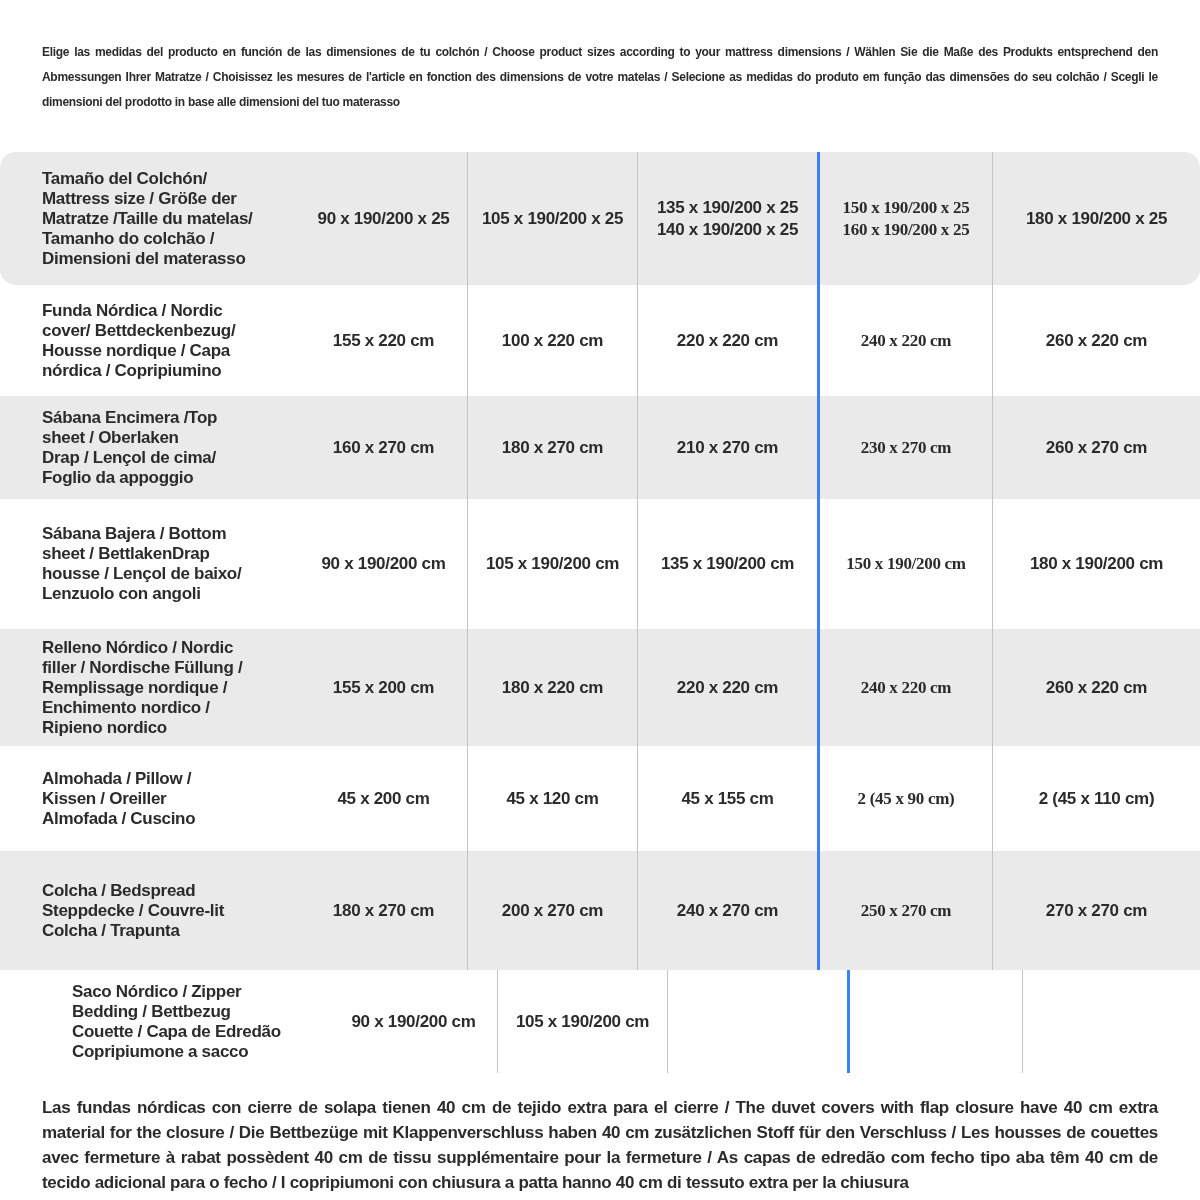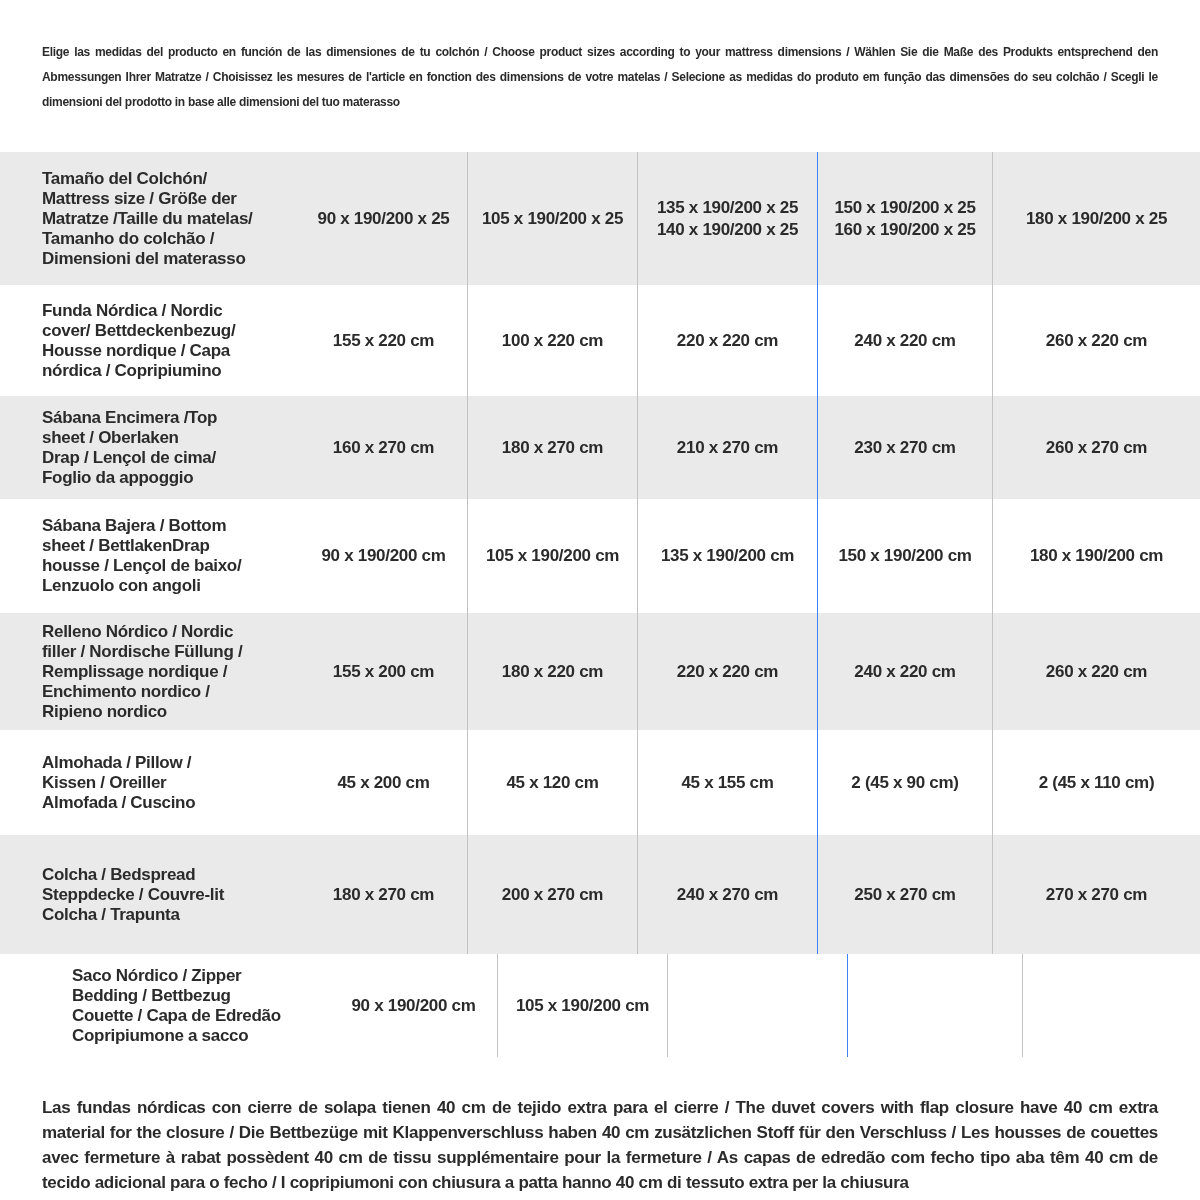--- a/index.html
+++ b/index.html
@@ -30,24 +30,24 @@
     position: absolute;
     top: 152px;
     left: 0;
     width: 1200px;
   }
   .tr {
     display: flex;
     width: 1200px;
   }
   .tr.alt { background: #eaeaea; }
-  .r1 { height: 133px; }
+  .r1 { height: 133px; border-radius: 16px; }
   .r2 { height: 111px; border-radius: 32px; }
   .r3 { height: 103px; }
-  .r4 { height: 114px; }
+  .r4 { height: 130px; }
   .r5 { height: 117px; }
   .r6 { height: 105px; }
   .r7 { height: 119px; }
   .r8 { height: 103px; padding-left: 30px; }
   .td {
     box-sizing: border-box;
     display: flex;
     align-items: center;
     justify-content: center;
     text-align: center;
@@ -60,21 +60,21 @@
     justify-content: flex-start;
     text-align: left;
     padding-left: 42px;
     padding-right: 8px;
     line-height: 20px;
   }
   .c1 { width: 300px; }
   .c2 { width: 167px; }
   .c3 { width: 170px; border-left: 1px solid #c3c3c3; }
   .c4 { width: 180px; border-left: 1px solid #c3c3c3; text-align: right; }
-  .c5 { width: 175px; border-left: 1px solid #3b82f6; }
+  .c5 { width: 175px; border-left: 3px solid #3b82f6; font-family: Liberation Serif, serif; }
   .c6 { width: 208px; border-left: 1px solid #c3c3c3; }
   .footnote {
     position: absolute;
     top: 1078px;
     left: 42px;
     width: 1116px;
     font-size: 17px;
     line-height: 25px;
     letter-spacing: -0.3px;
     text-align: justify;

